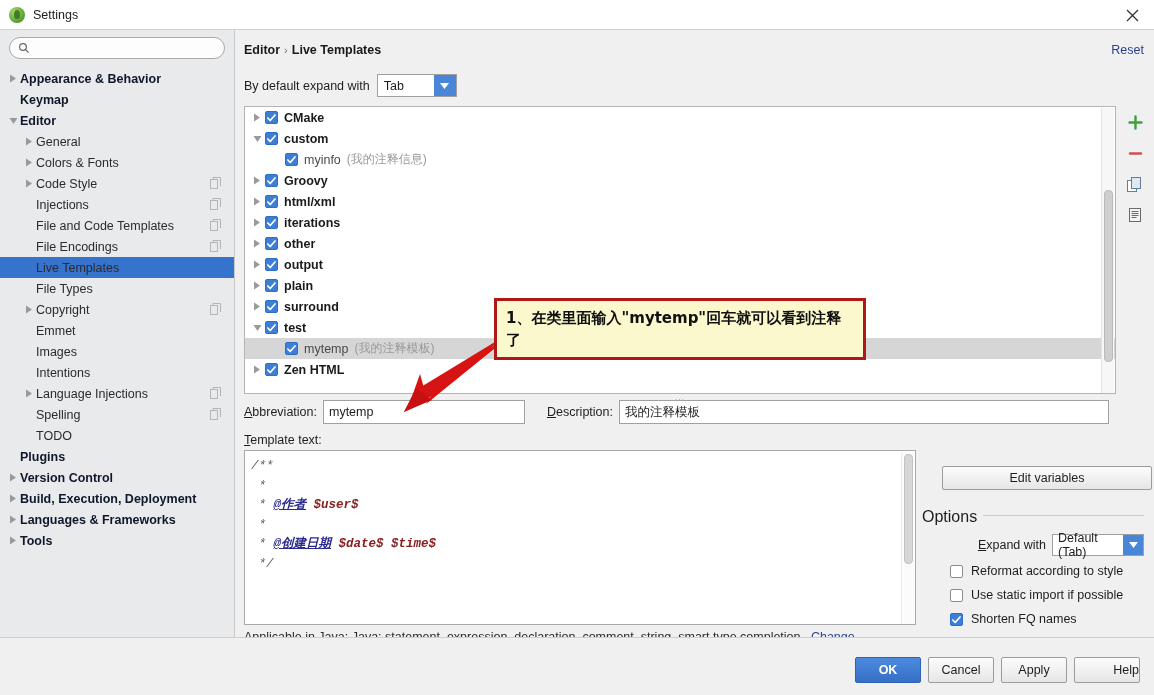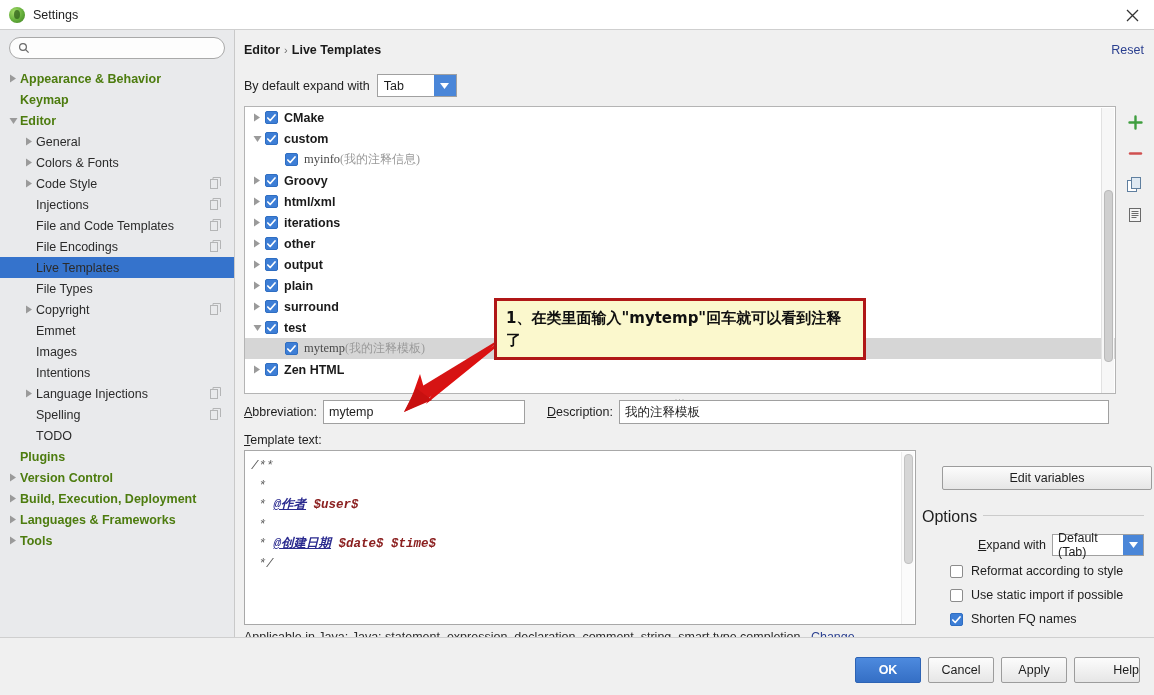--- a/index.html
+++ b/index.html
@@ -78,21 +78,21 @@
     padding-left: 6px; white-space: nowrap; cursor: default;
     position: relative;
   }
   .trow.sel { background: #3573cc; color: #ffffff; }
   .twist {
     width: 14px; height: 21px; flex: 0 0 14px;
     display: flex; align-items: center; justify-content: center;
   }
   .twist svg { display: block; }
   .tlabel { font-size: 12.5px; }
-  .lvl0 .tlabel { font-weight: bold; color: #4d7c0f; }
+  .lvl0 .tlabel { font-weight: bold; color: #0f172a; }
   .lvl1 { padding-left: 22px; }
   .lvl1 .tlabel { font-weight: normal; color: #2b2b2b; }
   .copy-badge {
     position: absolute; right: 12px; top: 4px;
     width: 12px; height: 12px; opacity: .55;
   }
 
   
   .main {
     position: absolute; left: 236px; top: 30px;
@@ -142,23 +142,23 @@
   .tmpl-row.selected { background: #d6d6d6; }
   .tmpl-twist { width: 16px; flex: 0 0 16px; display: flex; align-items: center; justify-content: center; }
   .cbx {
     width: 13px; height: 13px; flex: 0 0 13px;
     border-radius: 2px; margin-right: 6px;
     background: #3d7ed6; border: 1px solid #2f6ec2;
     display: flex; align-items: center; justify-content: center;
   }
   .cbx svg { display: block; }
   .tmpl-name { font-size: 12.5px; font-weight: bold; color: #1a1a1a; }
-  .tmpl-row.child { padding-left: 40px; font-family: Liberation Serif, serif; }
+  .tmpl-row.child { padding-left: 40px; }
   .tmpl-row.child .tmpl-name { font-weight: normal; color: #4a4a4a; }
-  .tmpl-desc { font-size: 12px; color: #9a9a9a; }
+  .tmpl-desc { font-size: 12px; color: #9a9a9a; margin-left: 6px; }
 
   .tmpl-scroll {
     position: absolute; right: 1px; top: 1px;
     width: 13px; height: 286px; background: #f7f7f7;
     border-left: 1px solid #e2e2e2;
   }
   .tmpl-thumb {
     position: absolute; left: 2px; top: 82px;
     width: 9px; height: 172px;
     background: #cfcfcf; border: 1px solid #b9b9b9; border-radius: 4px;

